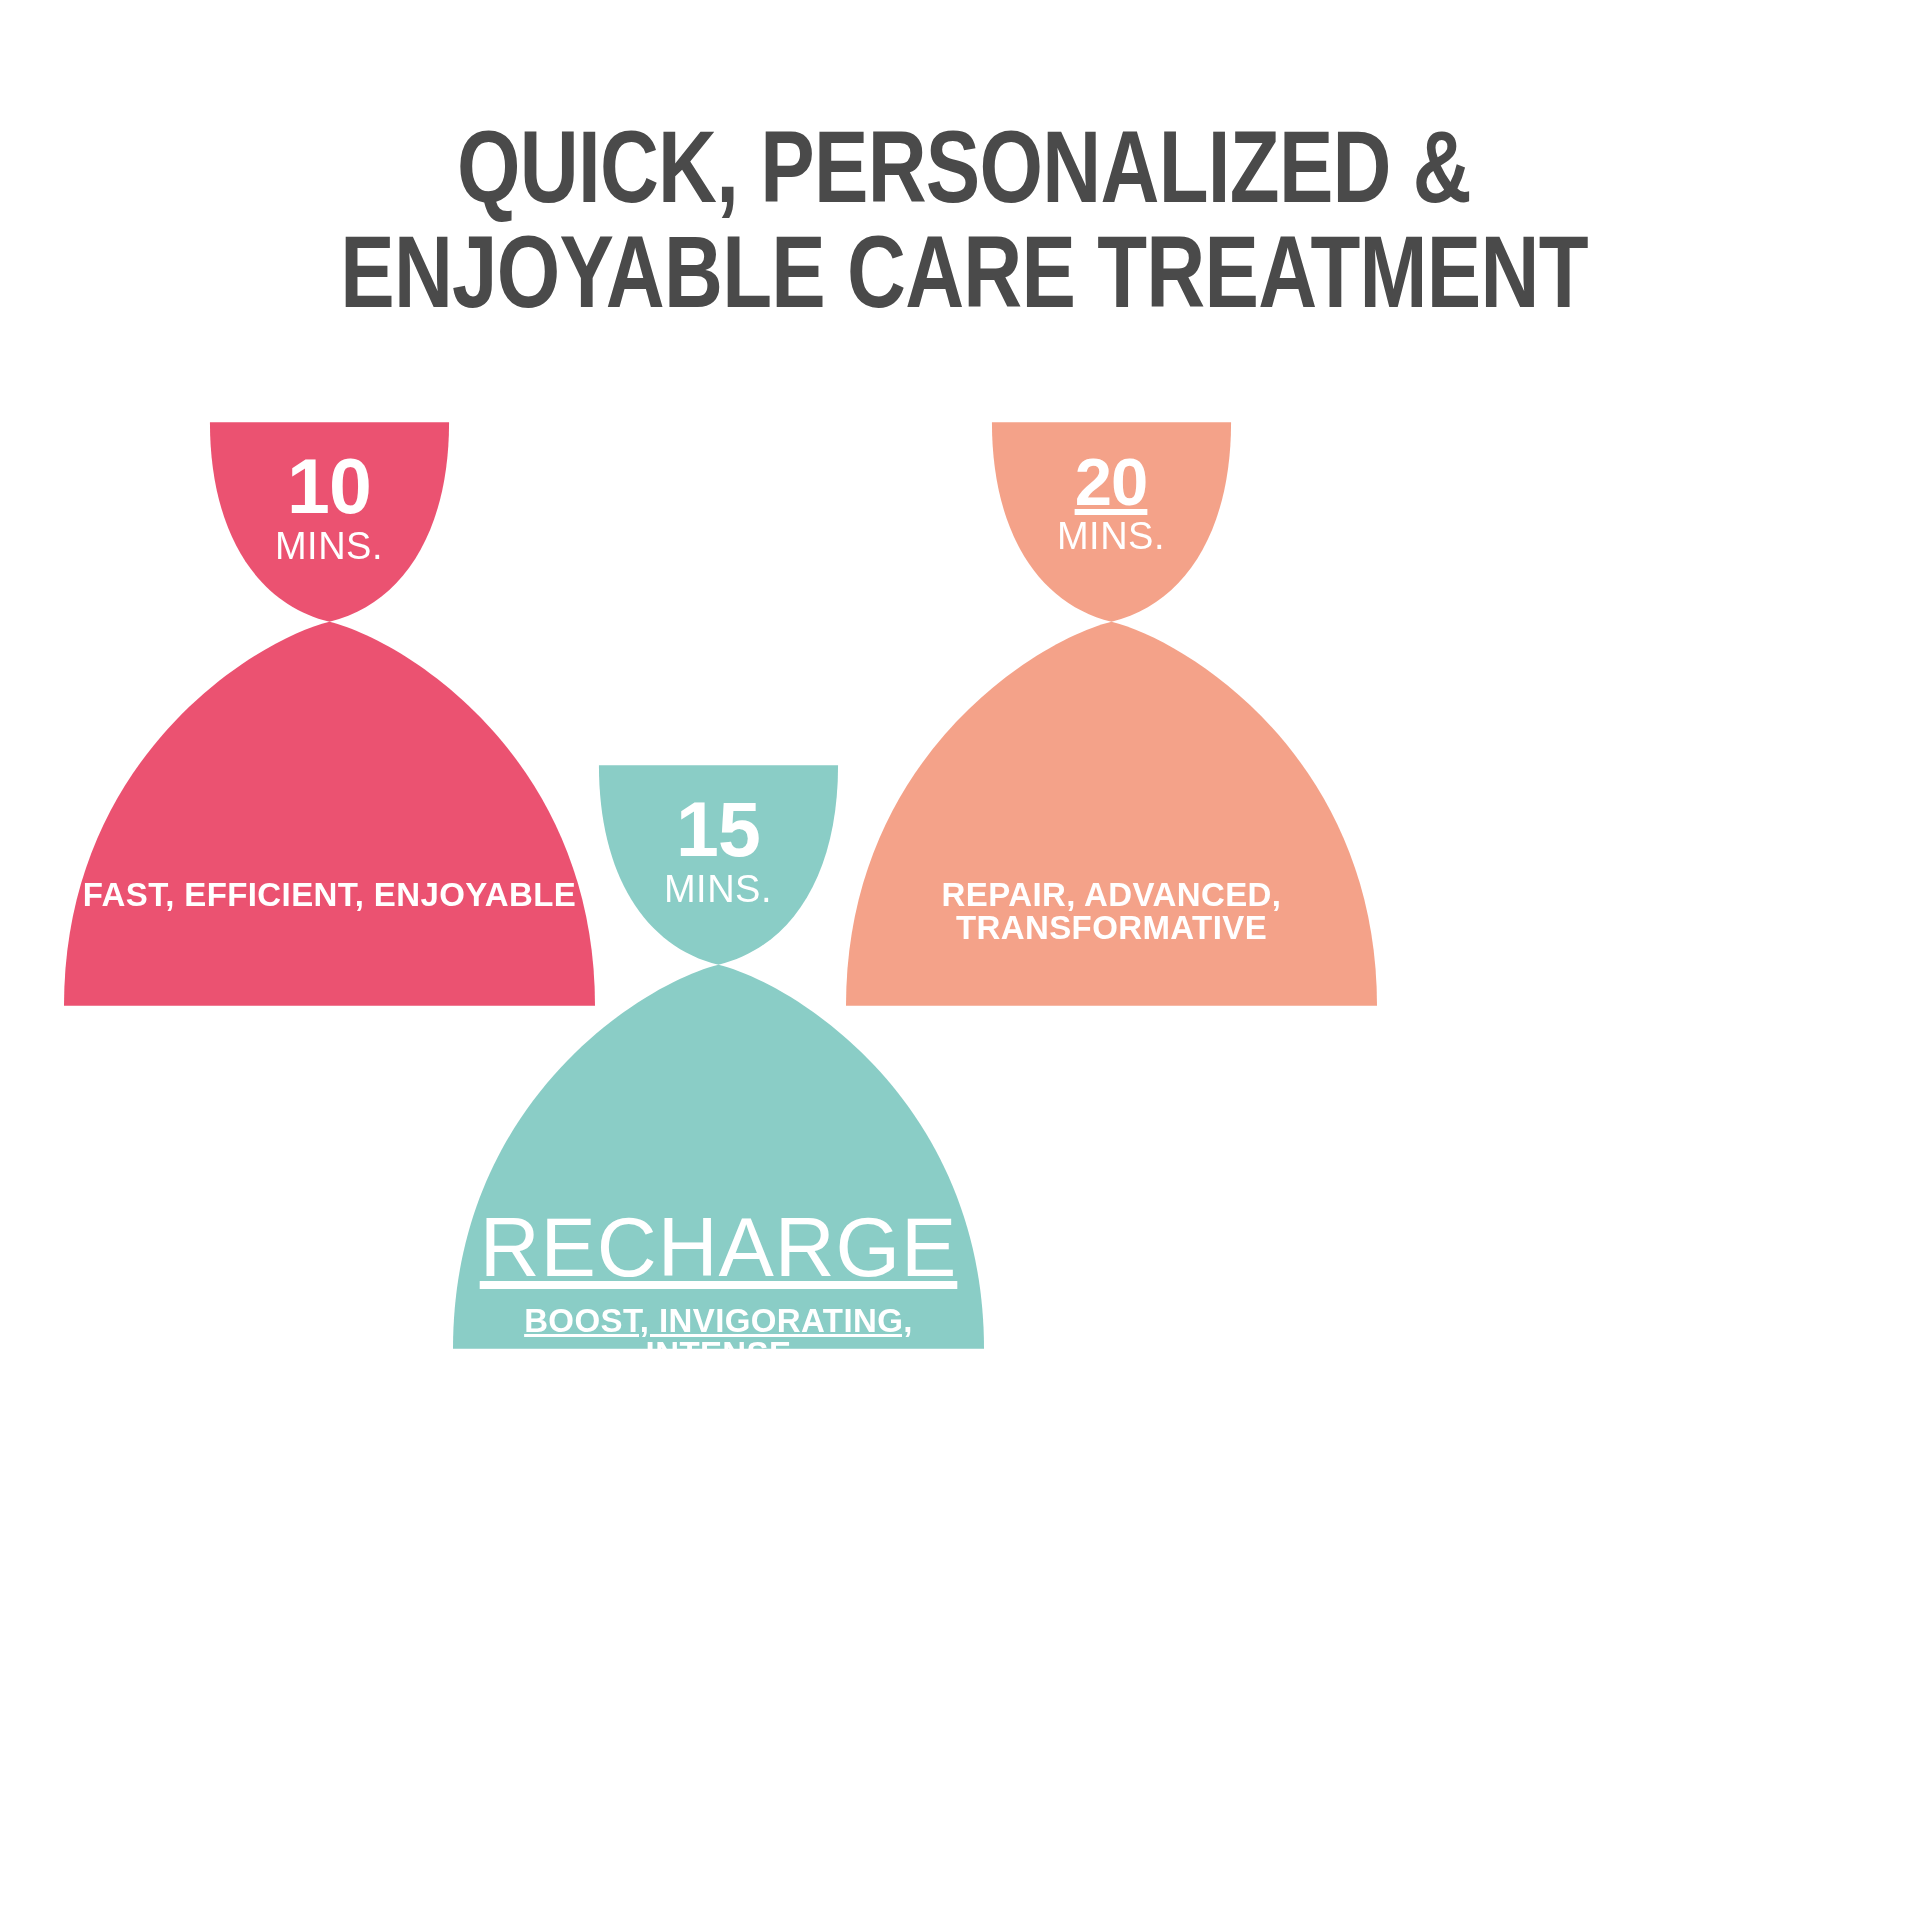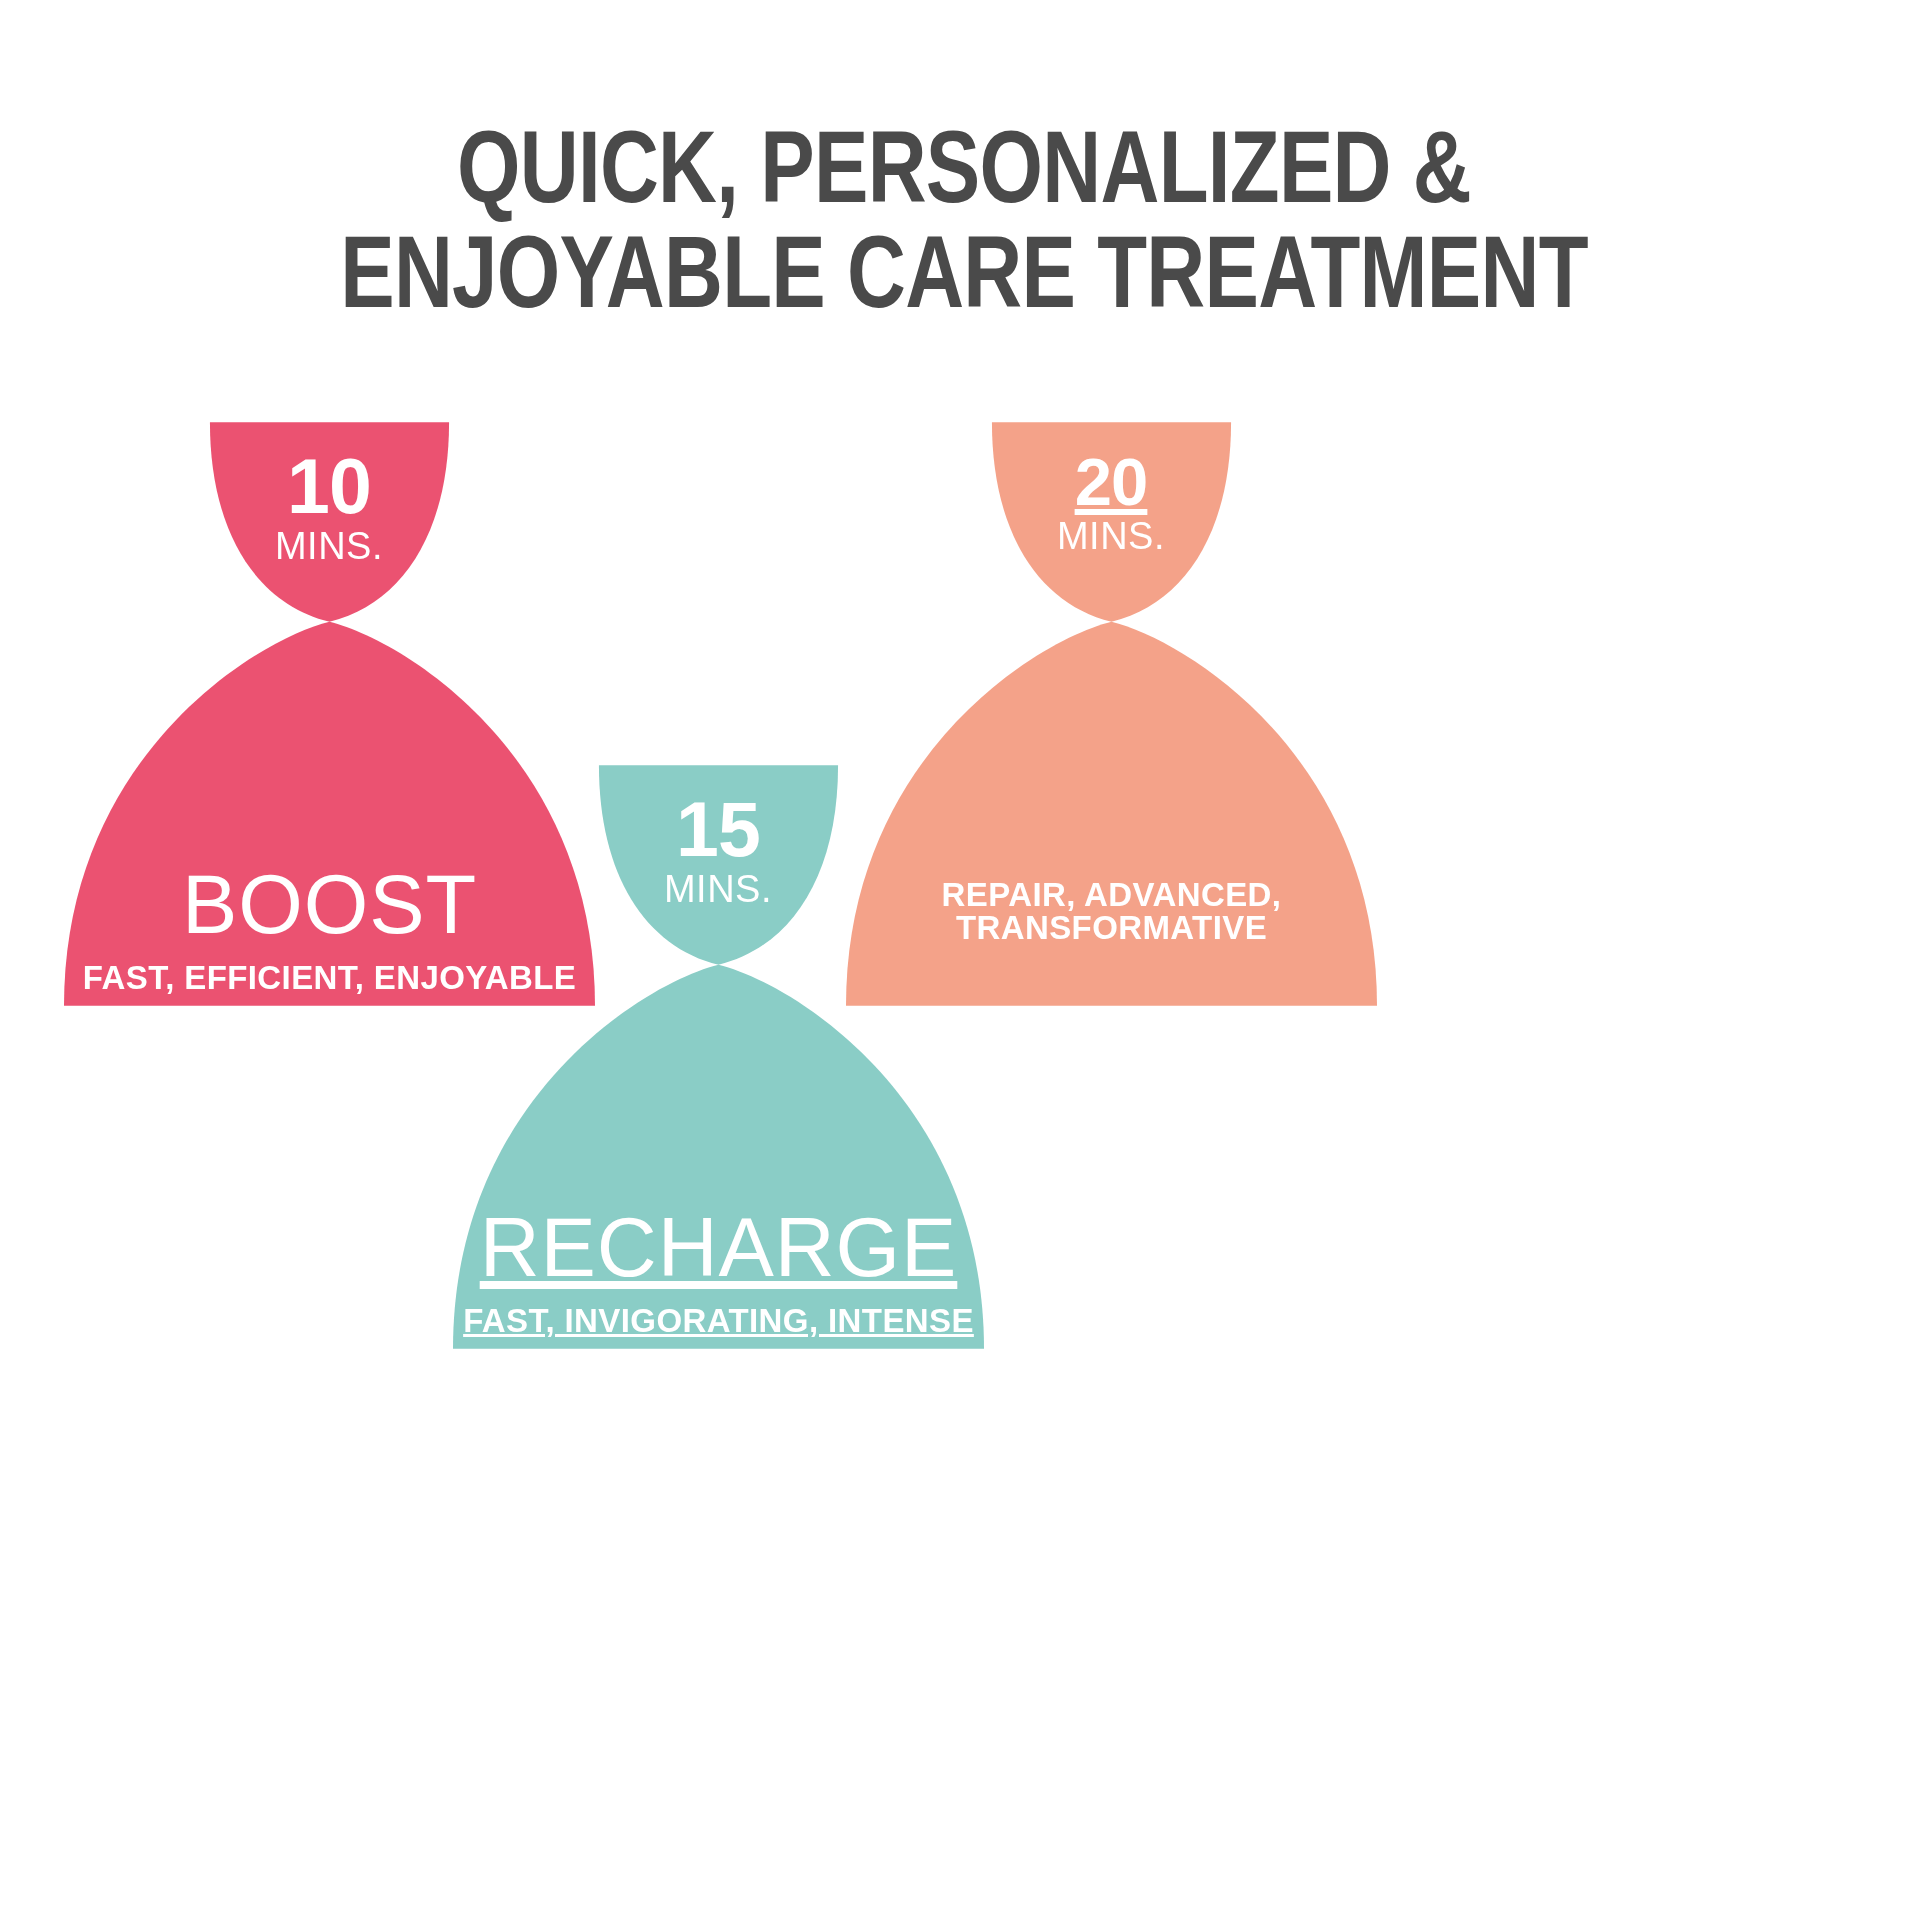--- a/index.html
+++ b/index.html
@@ -136,39 +136,38 @@
       <path d="M 155,0 L 409,0 C 409,116 360,193 282,212 C 204,193 155,116 155,0 Z" fill="#eb5271"></path>
 
       <path d="M 282,212 C 360,231 564,356 564,620 L 0,620 C 0,356 204,231 282,212 Z" fill="#eb5271"></path>
     </svg>
     <div class="glass-labels">
       <div class="mins-wrap">
         <span class="mins-num">10</span>
         <span class="mins-unit">MINS.</span>
       </div>
       <div class="name-wrap">
-        <span class="name-main">BOOST</span>
         <span class="name-sub">FAST, EFFICIENT, ENJOYABLE</span>
       </div>
     </div>
   </div>
 
   <div class="glass" id="glass-recharge">
     <svg width="531" height="584" viewBox="0 0 564 620">
       <path d="M 155,0 L 409,0 C 409,116 360,193 282,212 C 204,193 155,116 155,0 Z" fill="#8acdc6"></path>
       <path d="M 282,212 C 360,231 564,356 564,620 L 0,620 C 0,356 204,231 282,212 Z" fill="#8acdc6"></path>
     </svg>
     <div class="glass-labels">
       <div class="mins-wrap">
         <span class="mins-num">15</span>
         <span class="mins-unit">MINS.</span>
       </div>
       <div class="name-wrap">
         <span class="name-main">RECHARGE</span>
-        <span class="name-sub">FAST, INVIGORATING, INTENSE</span>
+        <span class="name-sub">BOOST, INVIGORATING, INTENSE</span>
       </div>
     </div>
   </div>
 
   <div class="glass" id="glass-recover">
     <svg width="531" height="584" viewBox="0 0 564 620">
       <path d="M 155,0 L 409,0 C 409,116 360,193 282,212 C 204,193 155,116 155,0 Z" fill="#f4a289"></path>
       <path d="M 282,212 C 360,231 564,356 564,620 L 0,620 C 0,356 204,231 282,212 Z" fill="#f4a289"></path>
     </svg>
     <div class="glass-labels">

